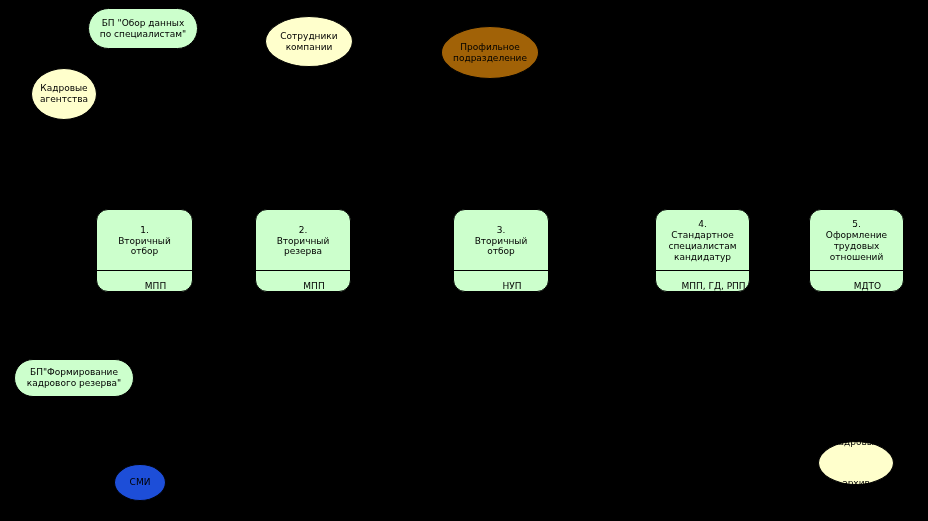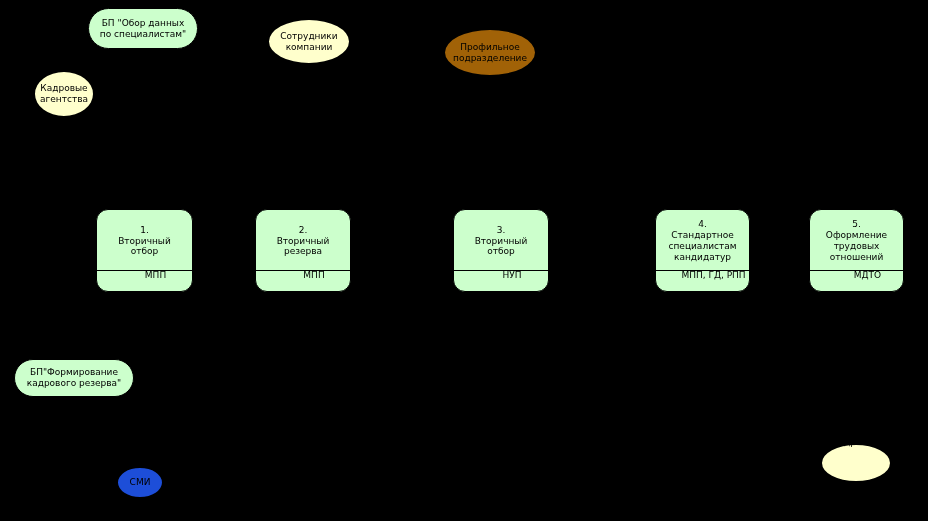--- a/index.html
+++ b/index.html
@@ -13,21 +13,21 @@
     height: 521px;
     background: #000000;
     overflow: hidden;
     font-family: "DejaVu Sans", "Liberation Sans", sans-serif;
   }
 
   
   .ellipse {
     position: absolute;
     background: #ffffcc;
-    border: 4px solid #0c4a6e;
+    border: 1px solid #0c4a6e;
     border-radius: 50% / 50%;
     box-sizing: border-box;
     display: flex;
     flex-direction: column;
     align-items: center;
     justify-content: center;
     text-align: center;
     color: #000000;
     line-height: 1.18;
     letter-spacing: 0px;
@@ -74,21 +74,21 @@
   .proc-divider {
     height: 1px;
     background: #000000;
     width: 100%;
     flex: 0 0 auto;
   }
   .proc-footer {
     flex: 0 0 auto;
     height: 20px;
     display: flex;
-    align-items: flex-start;
+    align-items: flex-end;
     justify-content: center;
     text-align: center;
     line-height: 1;
     padding-left: 22px;
   }
 
   .t9  { font-size: 9px; }
 
   .line { white-space: nowrap; }
 </style>
@@ -106,21 +106,21 @@
     </div>
     <div class="ellipse" style="left: 441px; top: 26px; width: 98px; height: 53px; background: #a16207; border-color: rgb(0, 0, 0);">
       <div class="line t9">Профильное</div>
       <div class="line t9">подразделение</div>
     </div>
     <div class="ellipse" style="left: 114px; top: 464px; width: 52px; height: 37px; background: #1d4ed8; border-color: rgb(0, 0, 0);">
       <div class="line t9">СМИ</div>
     </div>
     <div class="ellipse" style="left: 818px; top: 441px; width: 76px; height: 44px; background: rgb(255, 255, 204); border-color: rgb(0, 0, 0); gap: 30px;">
       <div class="line t9">Кадровый</div>
-      <div class="line t9">труда</div>
+      <div class="line t9">архив</div>
     </div>
     <div class="pill" style="left: 88px; top: 8px; width: 110px; height: 41px; background: rgb(204, 255, 204); border-color: rgb(0, 0, 0);">
       <div class="line t9">БП "Обор данных</div>
       <div class="line t9">по специалистам"</div>
     </div>
     <div class="pill" style="left: 14px; top: 359px; width: 120px; height: 38px; background: rgb(204, 255, 204); border-color: rgb(0, 0, 0);">
       <div class="line t9">БП"Формирование</div>
       <div class="line t9">кадрового резерва"</div>
     </div>
     <div class="proc" style="left: 96px; top: 209px; width: 97px; height: 83px; background: rgb(204, 255, 204); border-color: rgb(0, 0, 0);">

